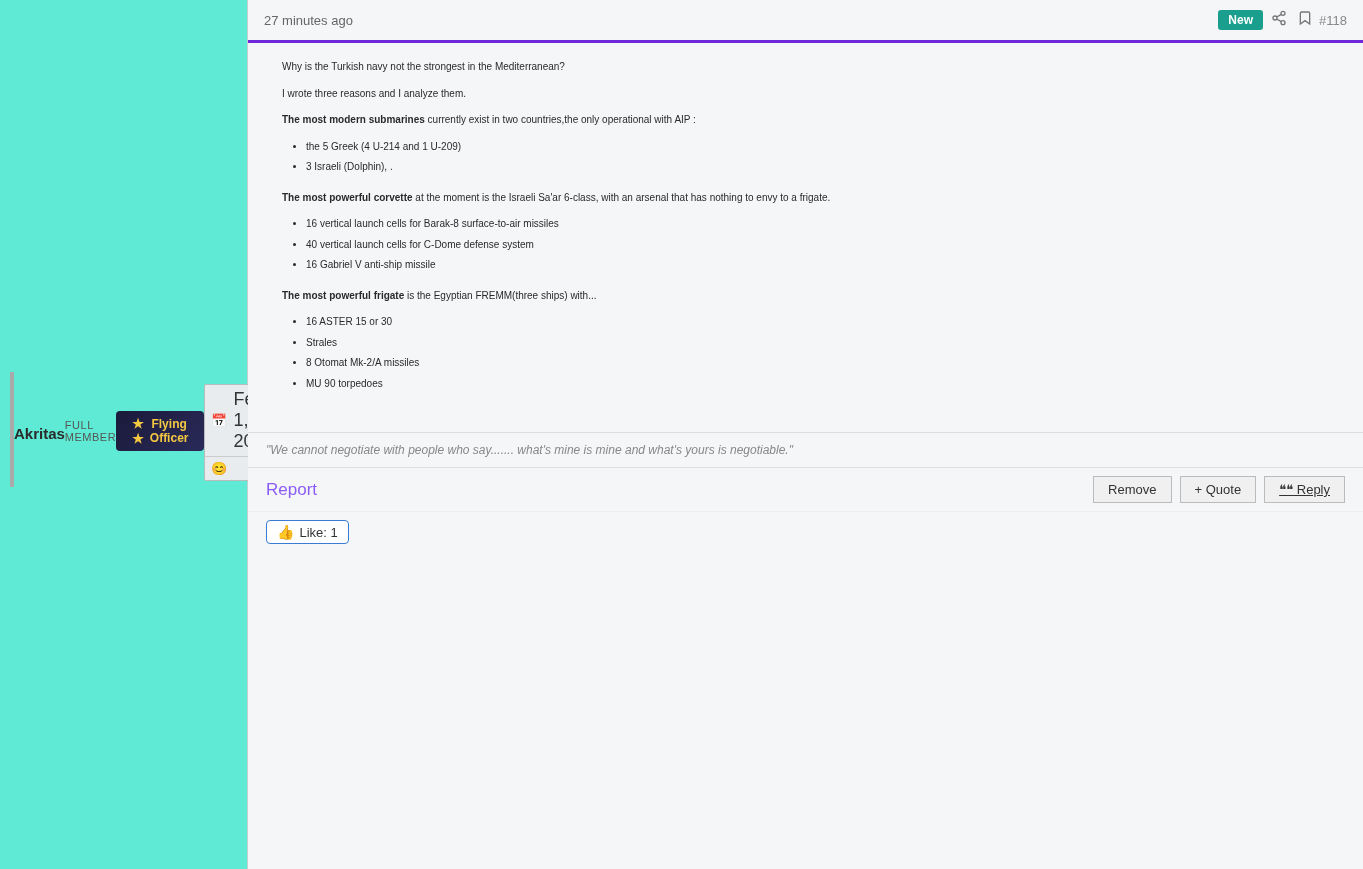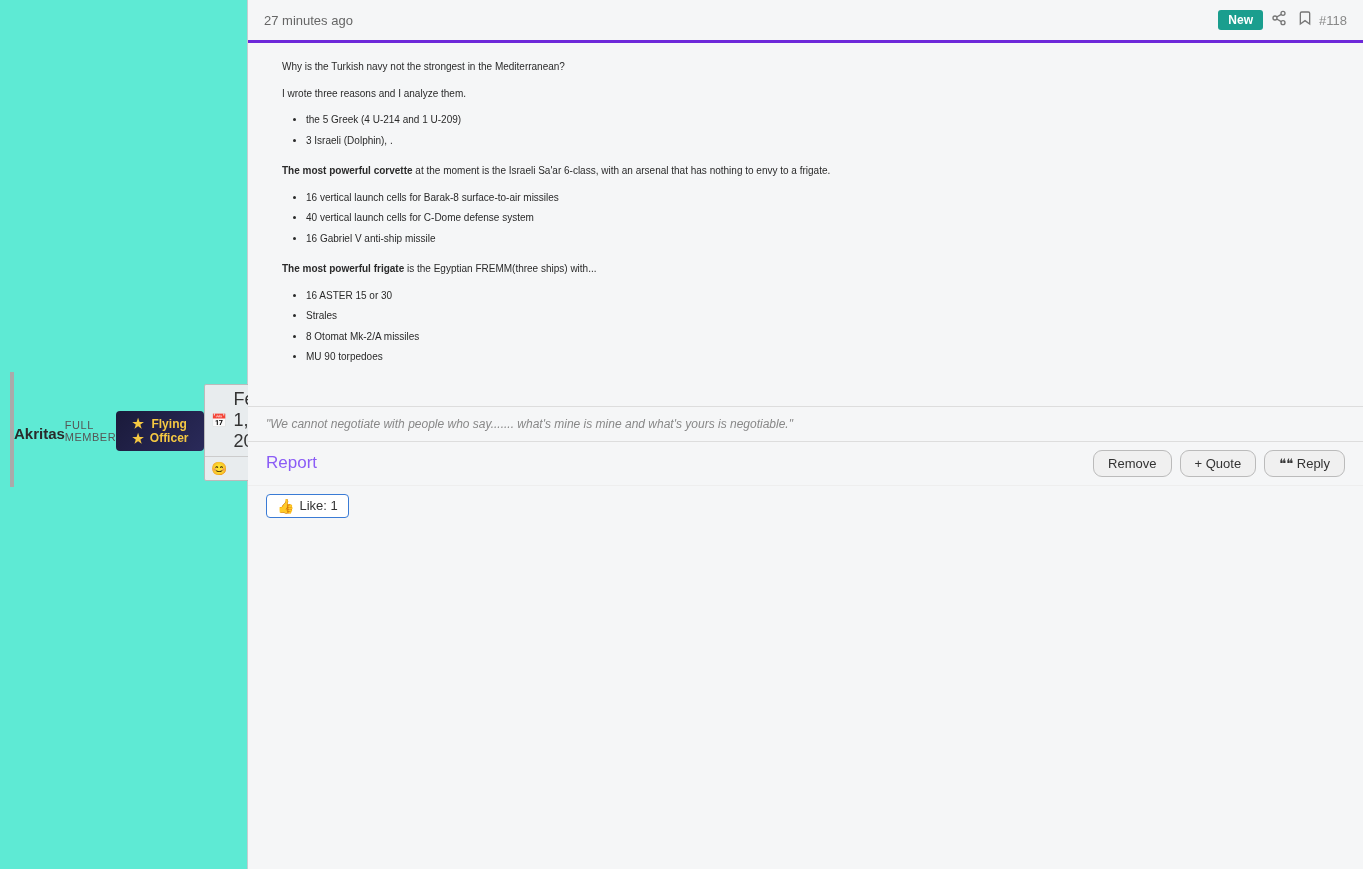--- a/index.html
+++ b/index.html
@@ -204,29 +204,30 @@
     }
     .report-link {
       color: #8b5cf6;
       font-size: 17px;
       text-decoration: none;
       margin-right: auto;
     }
     .btn {
       padding: 5px 14px;
       border: 1px solid #bbb;
-      border-radius: 9px;
+      border-radius: 0;
       background: #f0f0f0;
       color: #333;
       font-size: 13px;
       cursor: pointer;
       font-weight: 500;
     }
     .btn-reply {
       background: #f0f0f0;
+      text-decoration: underline;
     }
     .like-bar {
       padding: 8px 18px;
       border-top: 1px solid #eee;
     }
     .like-btn {
       display: inline-flex;
       align-items: center;
       gap: 5px;
       border: 1px solid #3a7bd5;
@@ -379,20 +380,23 @@
           </svg>
         </span>
       </span>
       <span class="post-number">#118</span>
     </div>
 
     <div class="post-body">
       <p>Why is the Turkish navy not the strongest in the Mediterranean?</p>
       <p>I wrote three reasons and I analyze them.</p>
 
+      <p>
+        <span class="bold-term">The most modern submarines</span><span> currently exist in two countries,the only operational with AIP :</span>
+      </p>
       <ul>
         <li>the 5 Greek (4 U-214 and 1 U-209)</li>
         <li>3 Israeli (Dolphin), .</li>
       </ul>
 
       <p>
         <span class="bold-term">The most powerful corvette</span><span> at the moment is the Israeli Sa'ar 6-class, with an arsenal that has nothing to envy to a frigate.</span>
       </p>
       <ul>
         <li>16 vertical launch cells for Barak-8 surface-to-air missiles</li>

